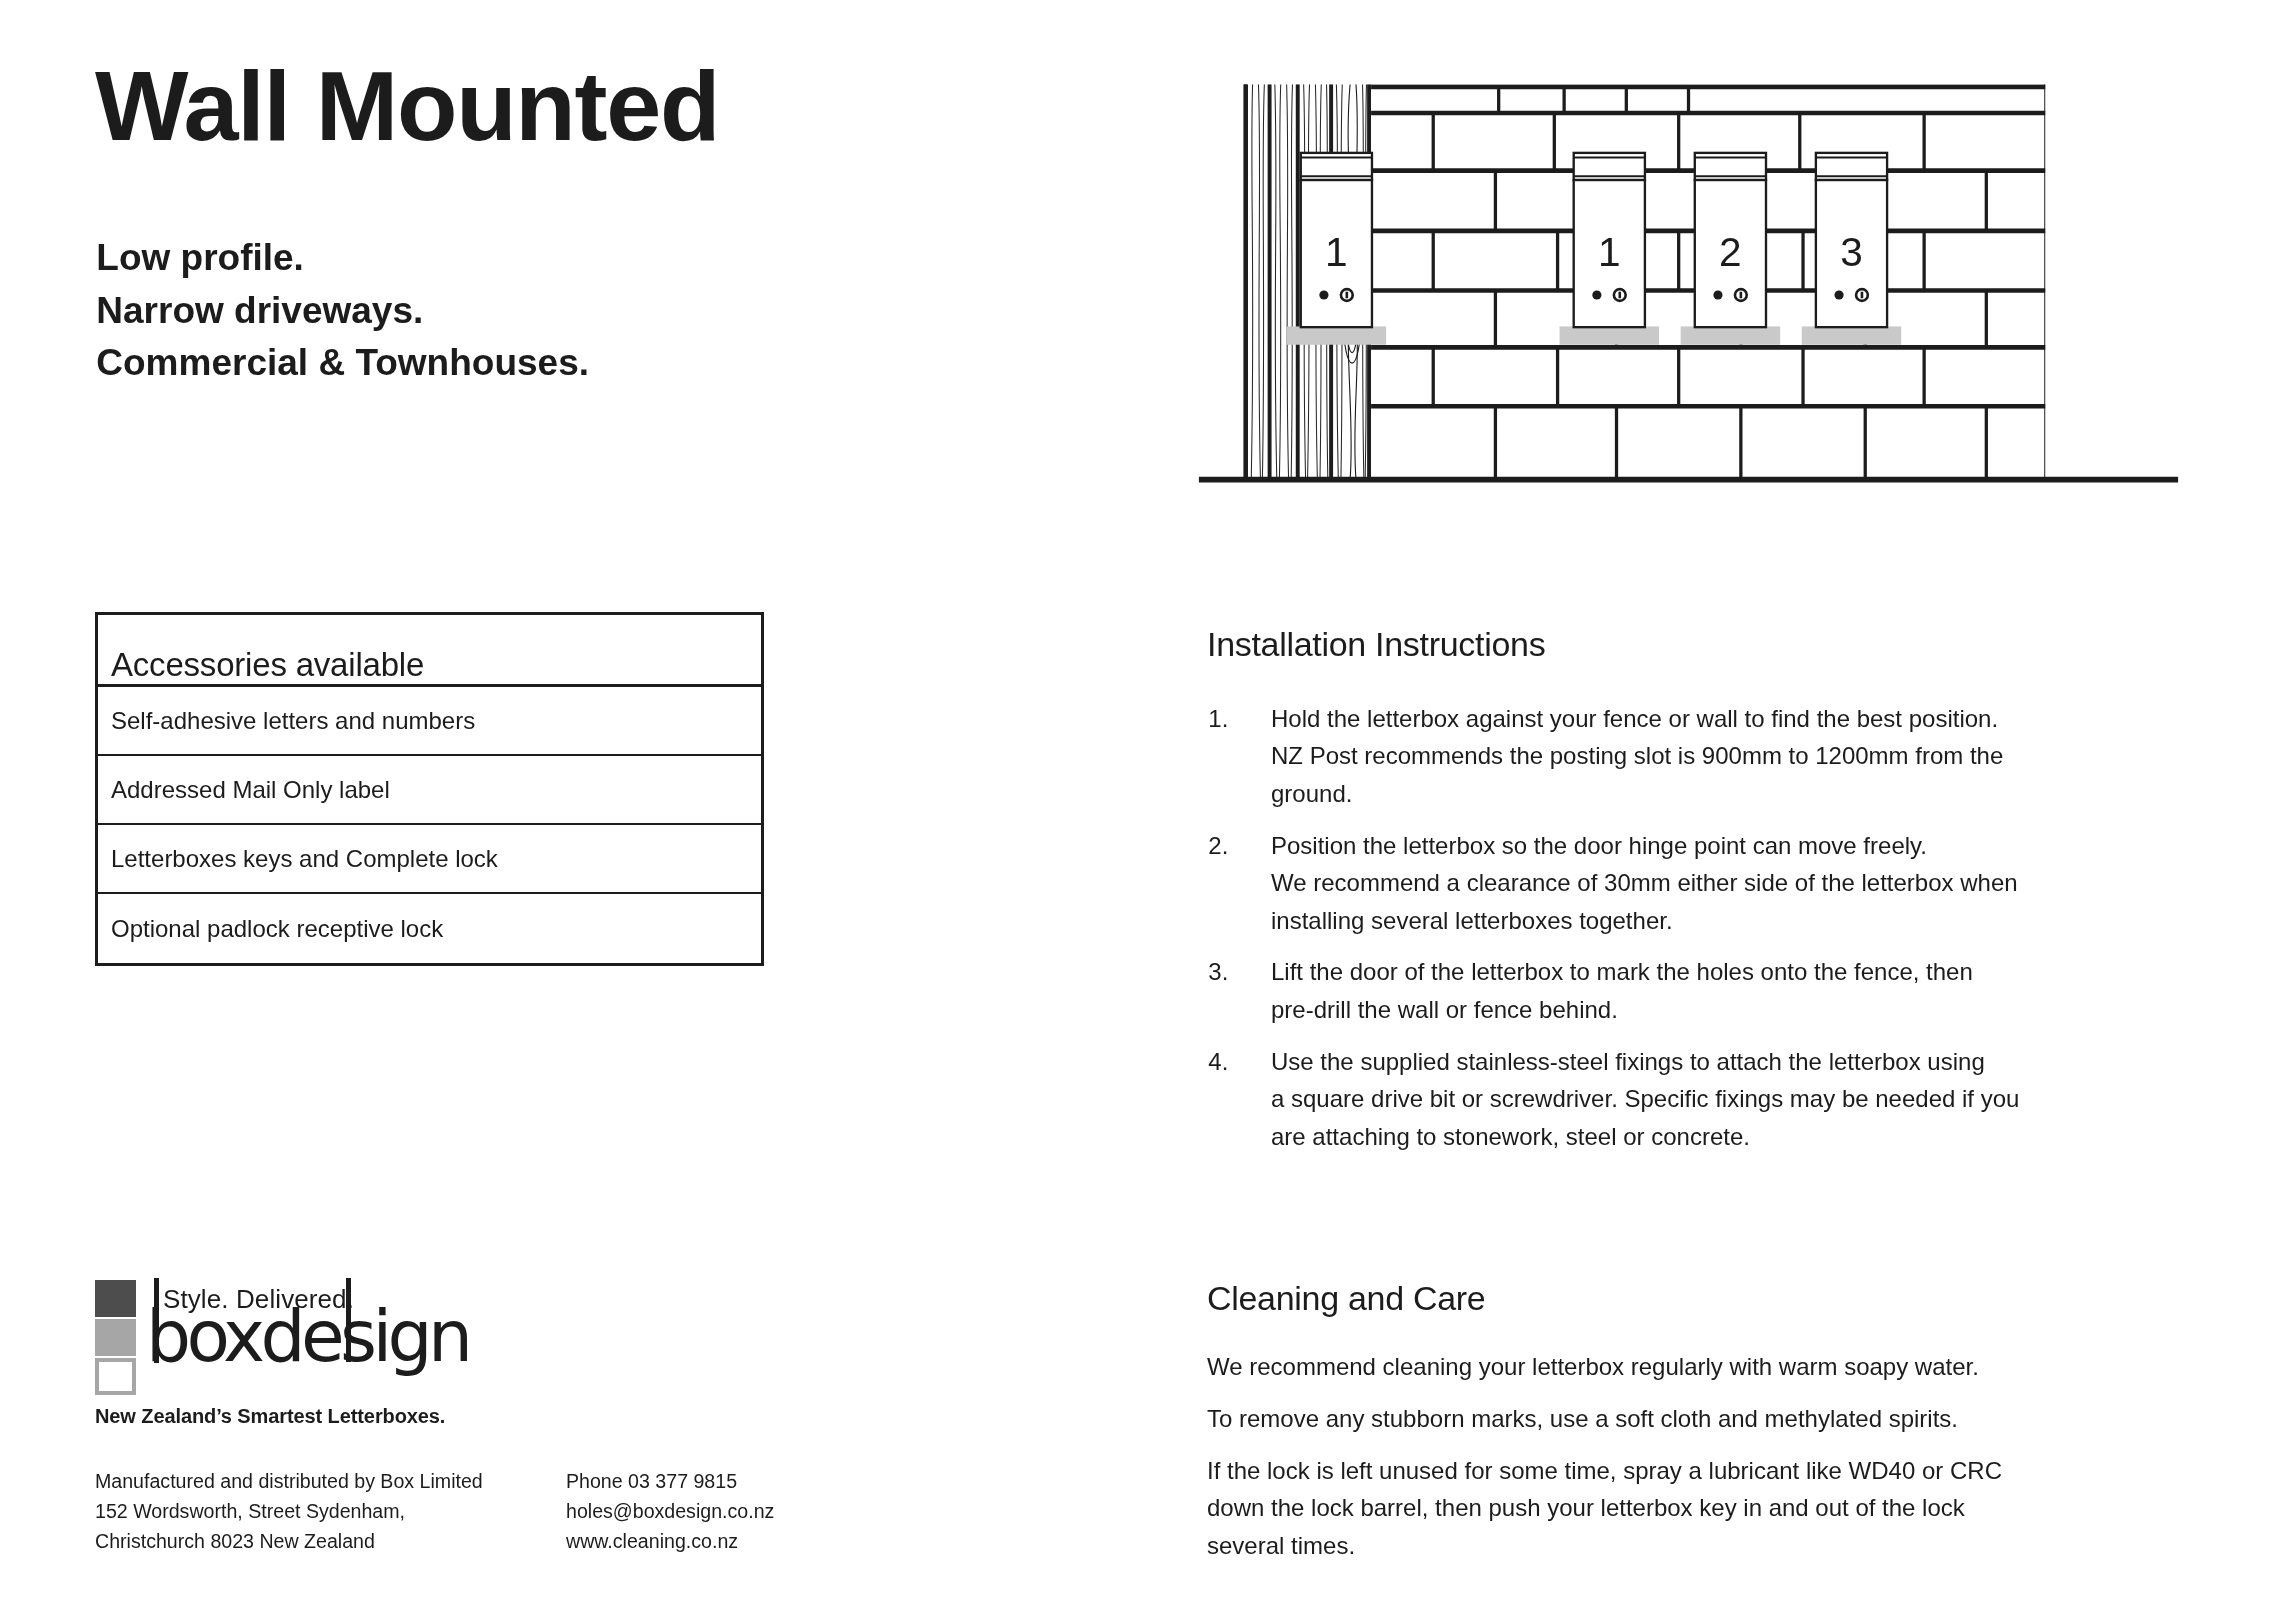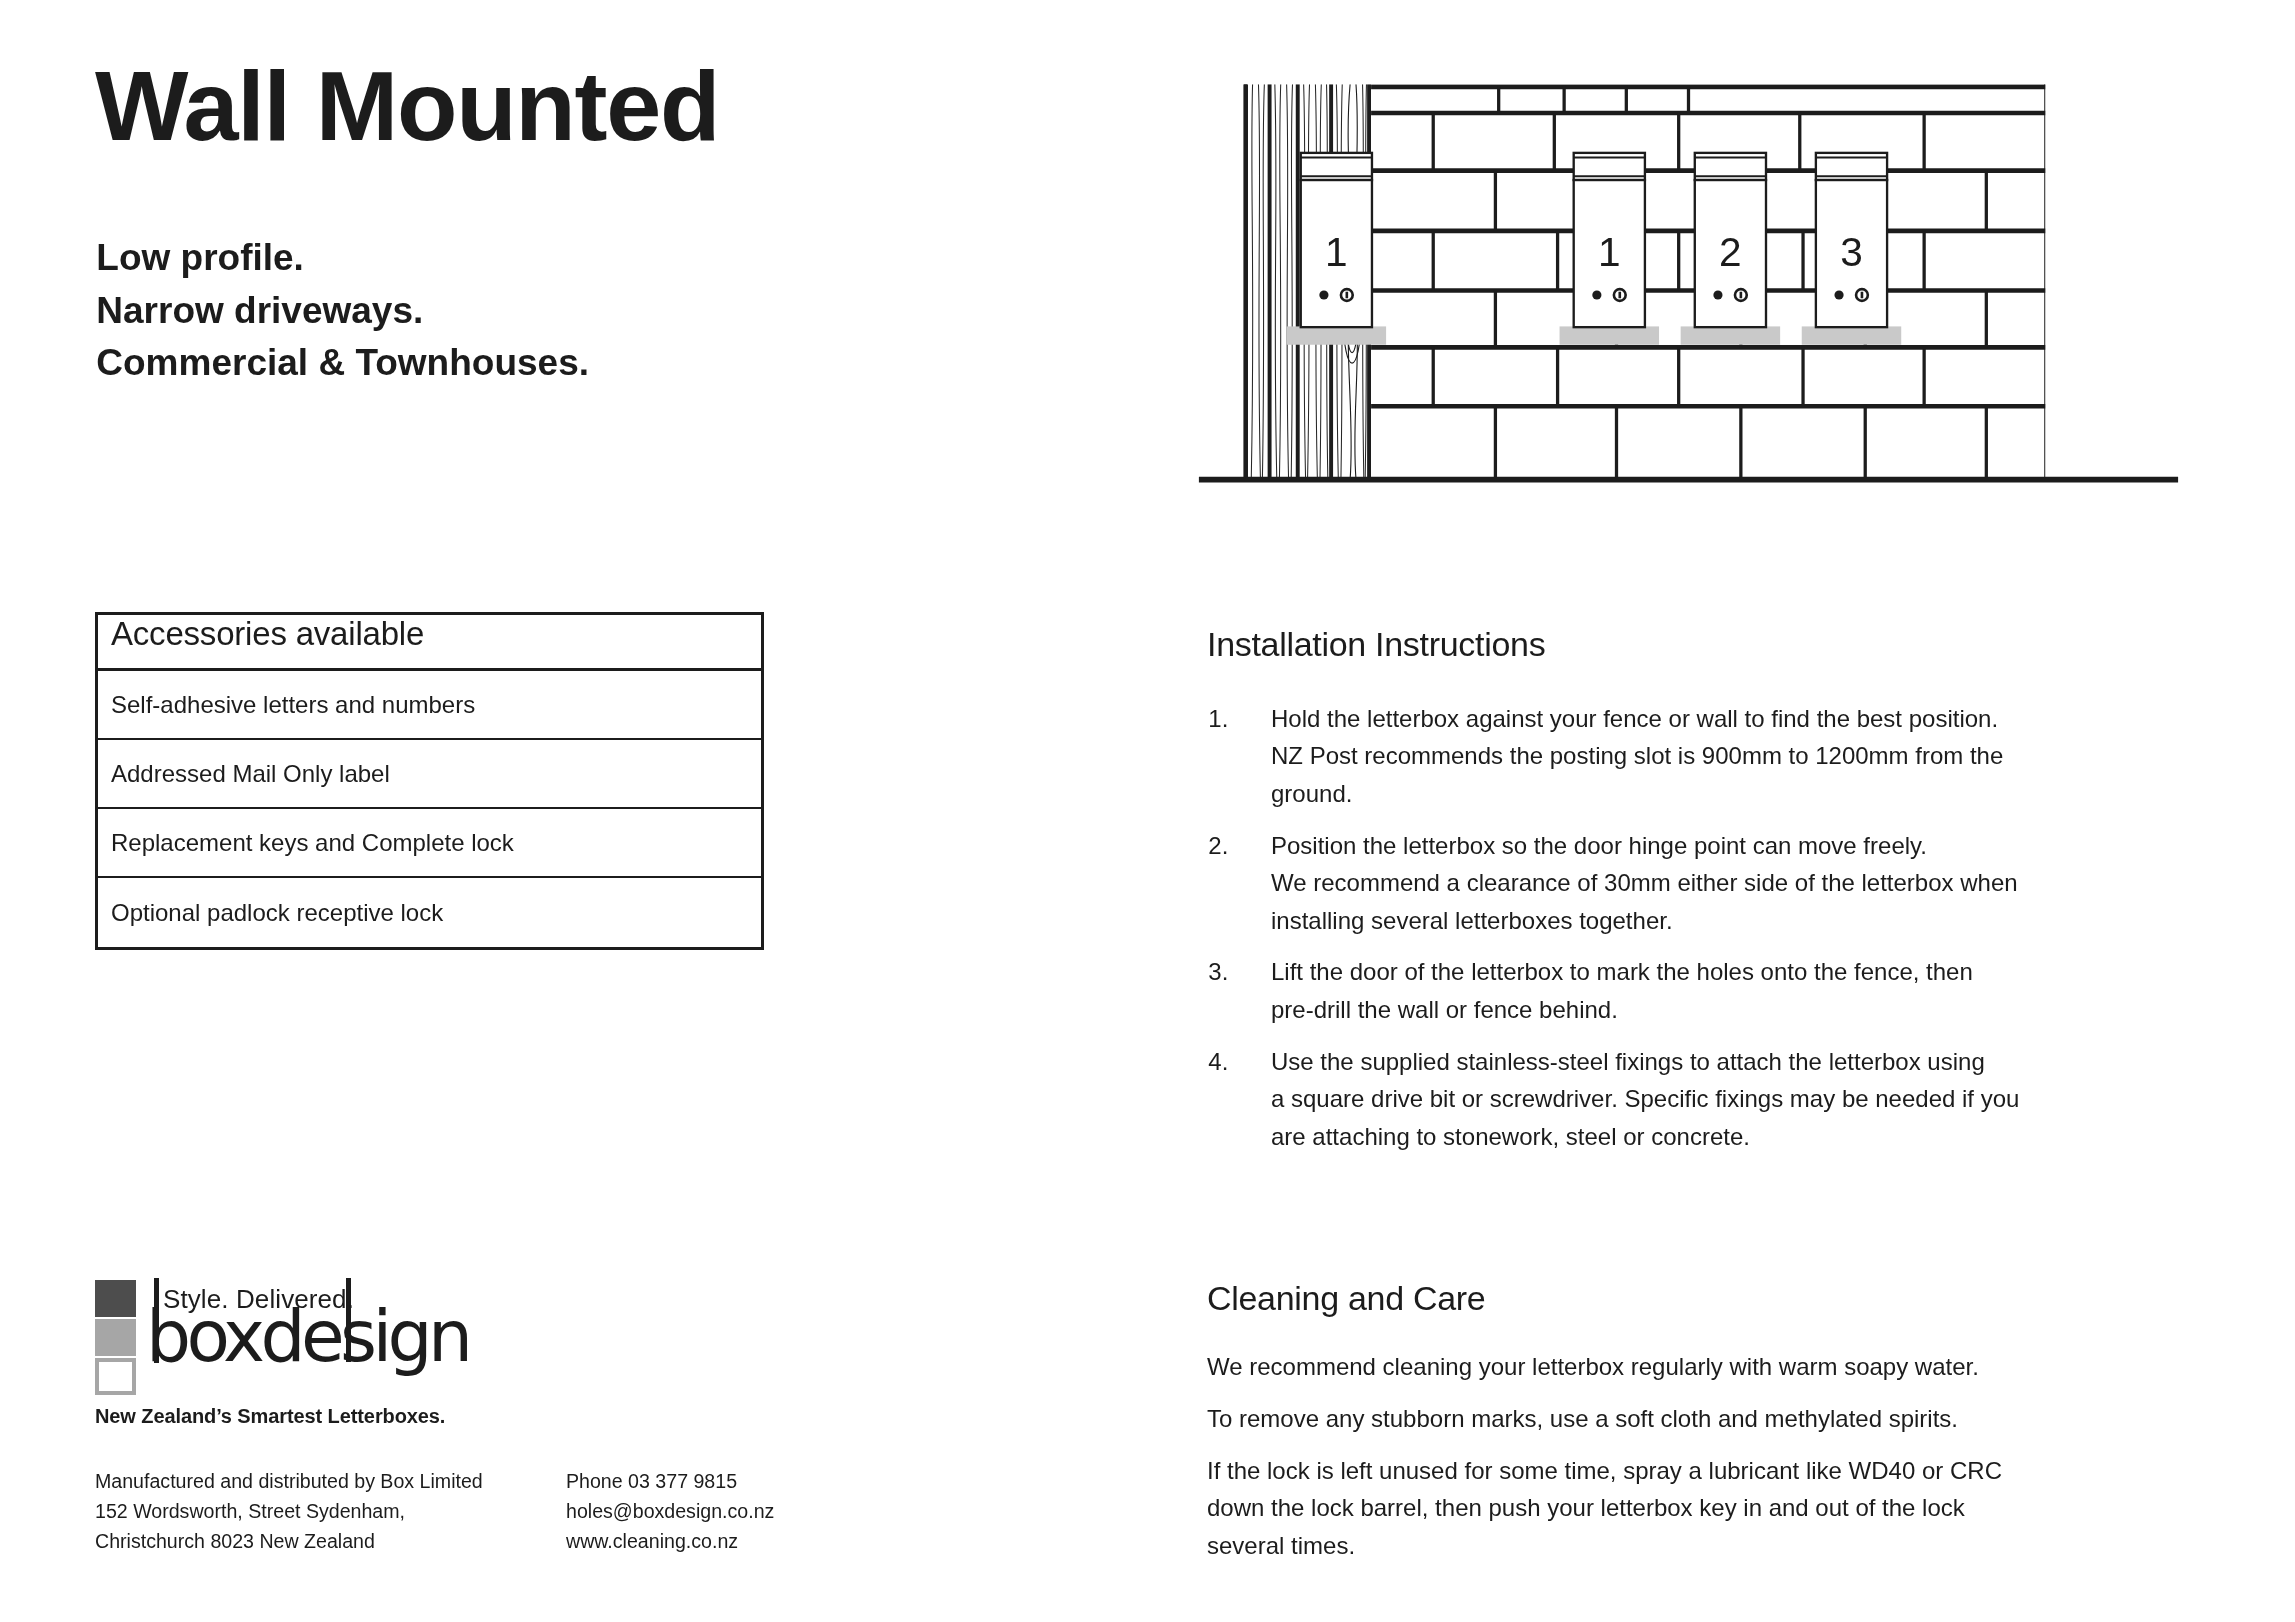--- a/index.html
+++ b/index.html
@@ -51,24 +51,24 @@
   
   #accessories-table {
     position: absolute;
     left: 0;
     top: 612px;
     width: 669px;
     border: 3.3px solid #1c1c1c;
     background: #fff;
   }
   #accessories-table .acc-header {
-    height: 56px;
+    height: 72px;
     border-bottom: 3.3px solid #1c1c1c;
     display: flex;
-    align-items: flex-start;
+    align-items: flex-end;
     padding-left: 13px;
   }
   #accessories-table .acc-header-text {
     font-size: 33px;
     font-weight: 400;
     color: #1c1c1c;
     letter-spacing: -0.2px;
   }
   #accessories-table .acc-row {
     height: 69px;
@@ -420,21 +420,21 @@
     <div class="acc-header">
       <span class="acc-header-text">Accessories available</span>
     </div>
     <div class="acc-row">
       <span class="acc-row-text">Self-adhesive letters and numbers</span>
     </div>
     <div class="acc-row">
       <span class="acc-row-text">Addressed Mail Only label</span>
     </div>
     <div class="acc-row">
-      <span class="acc-row-text">Replacement keys and Complete lock</span>
+      <span class="acc-row-text">Letterboxes keys and Complete lock</span>
     </div>
     <div class="acc-row">
       <span class="acc-row-text">Optional padlock receptive lock</span>
     </div>
   </div>
 
   <div id="logo-block">
     <div class="logo-swatches">
       <div class="logo-swatch dark"></div>
       <div class="logo-swatch mid"></div>

